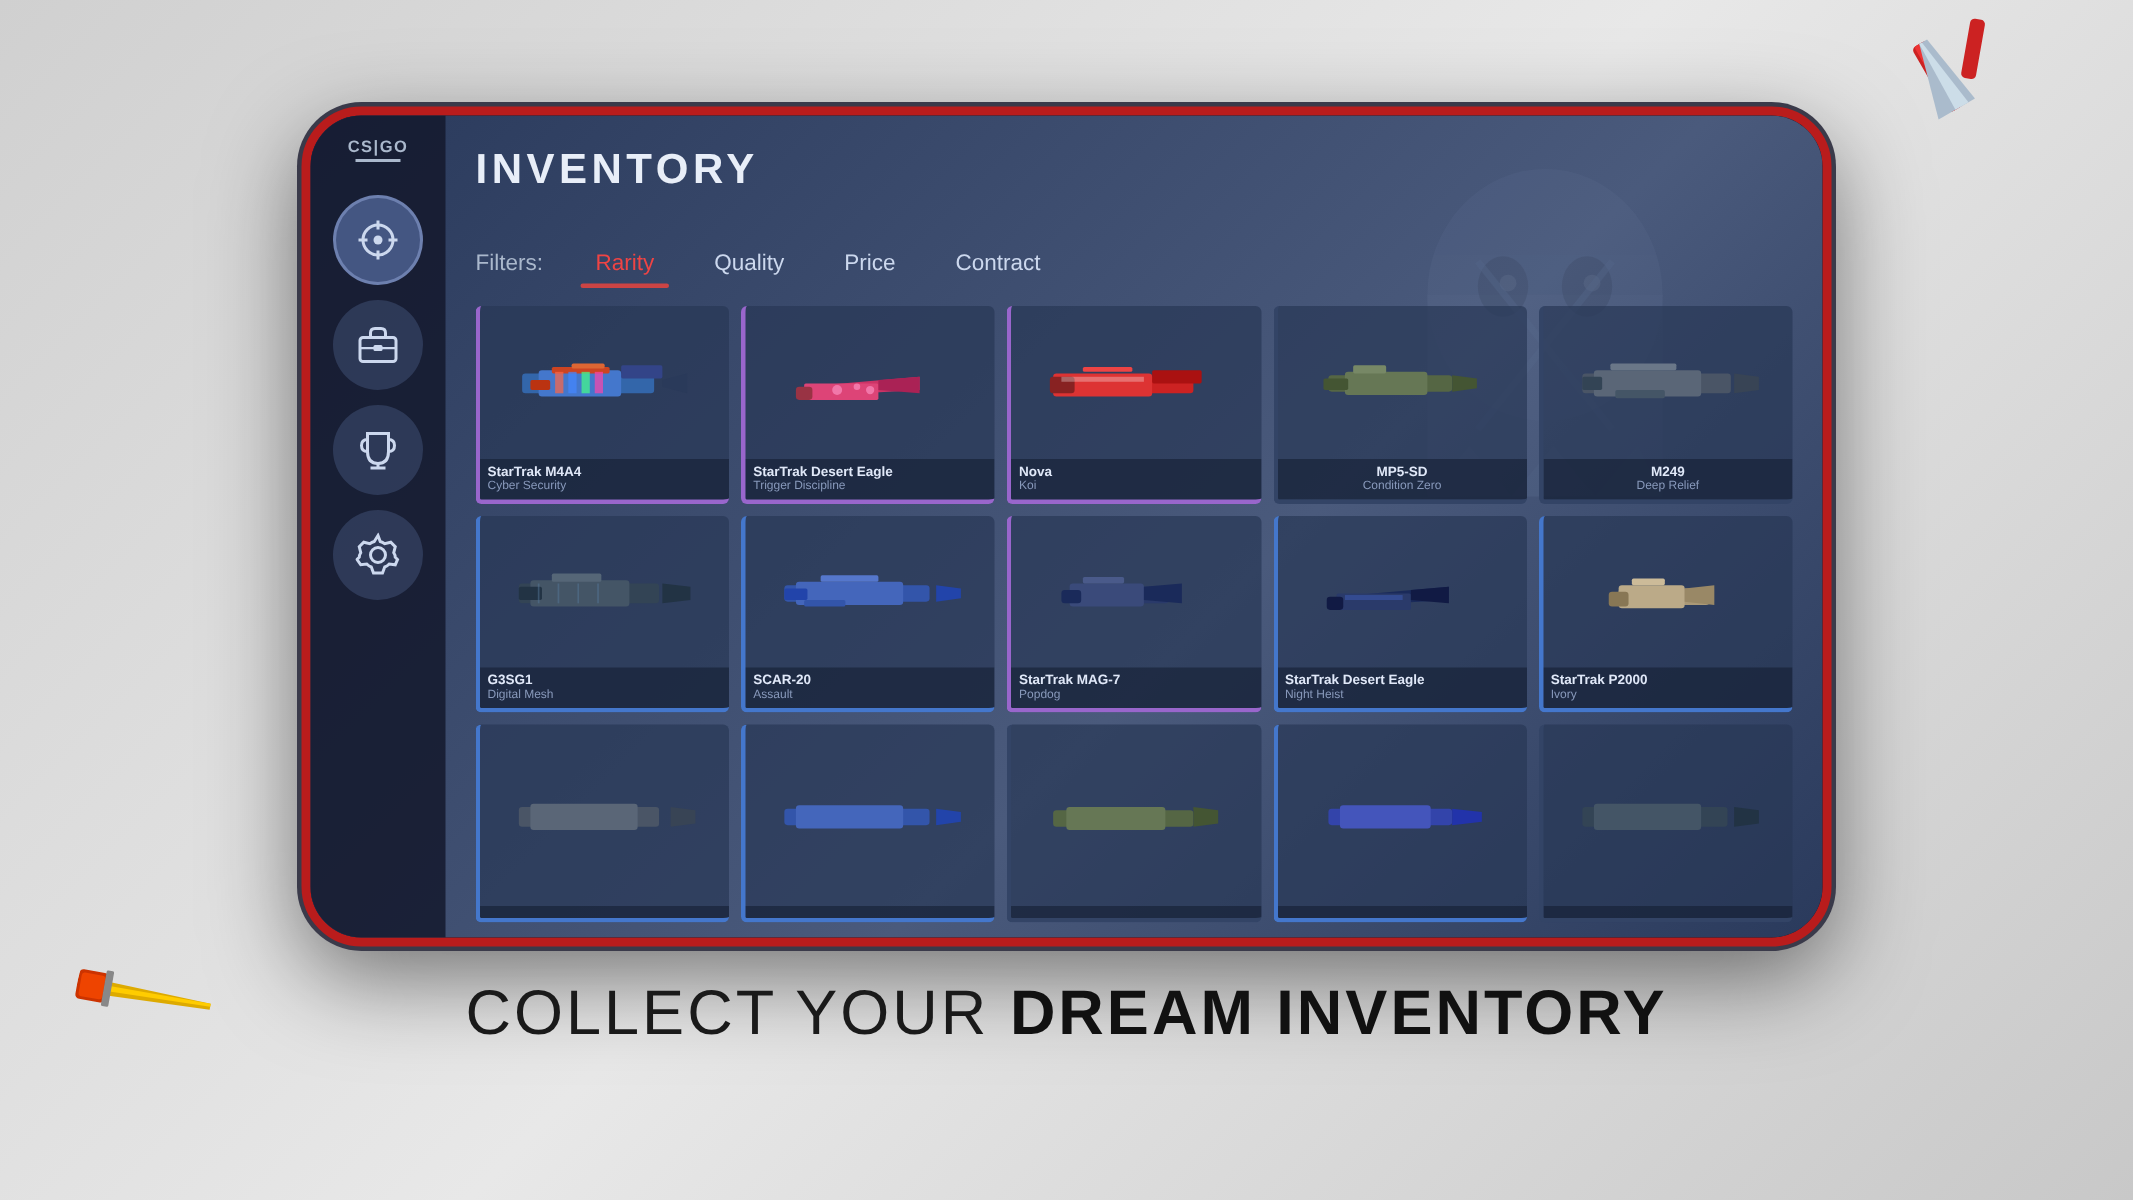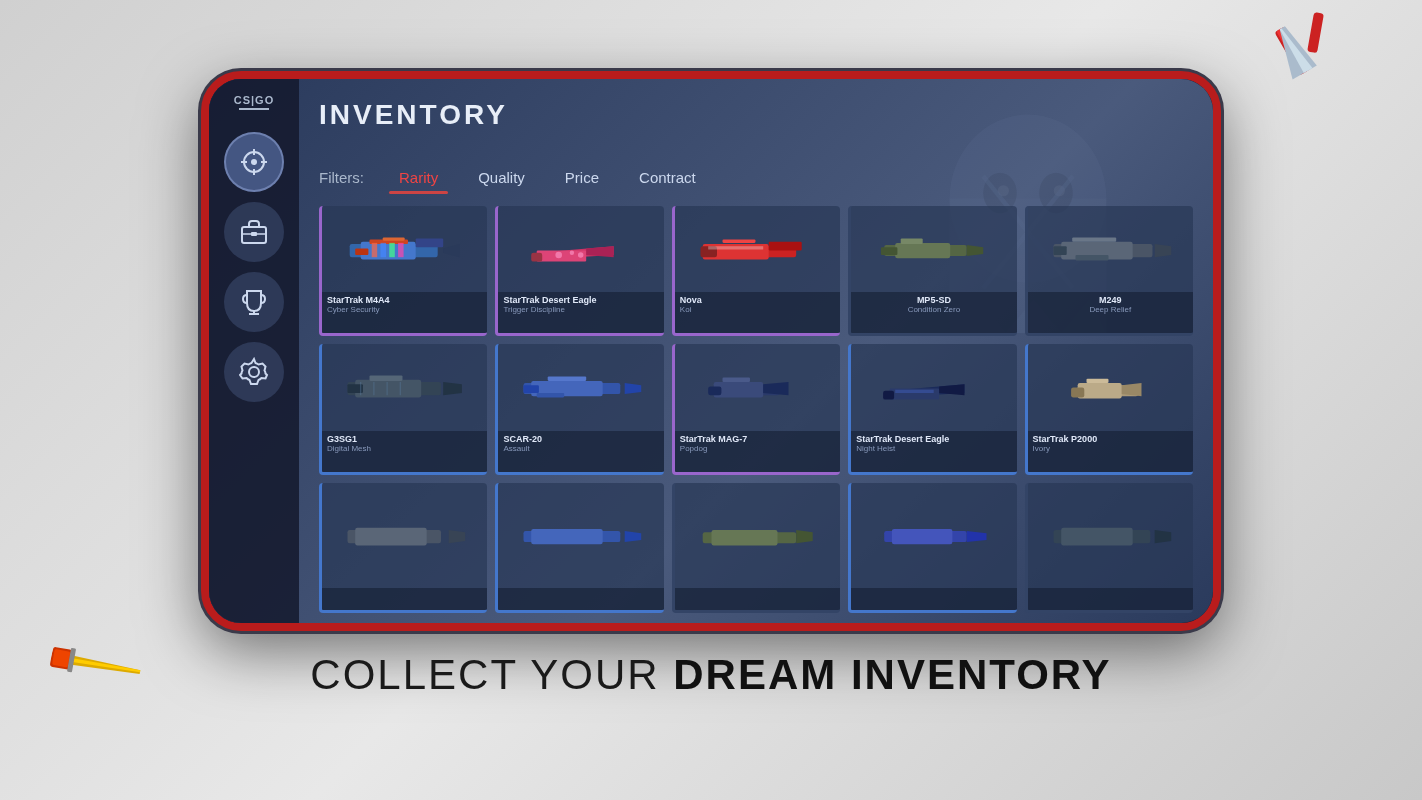--- a/index.html
+++ b/index.html
@@ -27,21 +27,21 @@
       position: relative;
       z-index: 2;
       margin-top: -30px;
     }
 
     .phone {
       width: 1020px;
       height: 560px;
       background: #1a1a2e;
       border-radius: 40px;
-      border: 8px solid #b91c1c;
+      border: 6px solid #b91c1c;
       box-shadow:
         0 0 0 3px #3a3a4a,
         0 20px 60px rgba(0,0,0,0.5),
         inset 0 0 20px rgba(0,0,0,0.3);
       overflow: hidden;
       position: relative;
       display: flex;
     }
 
     
@@ -244,21 +244,21 @@
       padding: 8px;
       min-height: 70px;
     }
 
     .weapon-svg {
       width: 100%;
       height: 55px;
     }
 
     .weapon-info {
-      padding: 3px 5px 19px;
+      padding: 3px 5px 5px;
       background: rgba(20, 30, 50, 0.6);
     }
 
     .weapon-name {
       color: #e0e8f8;
       font-size: 9px;
       font-weight: bold;
     }
 
     .weapon-skin {

